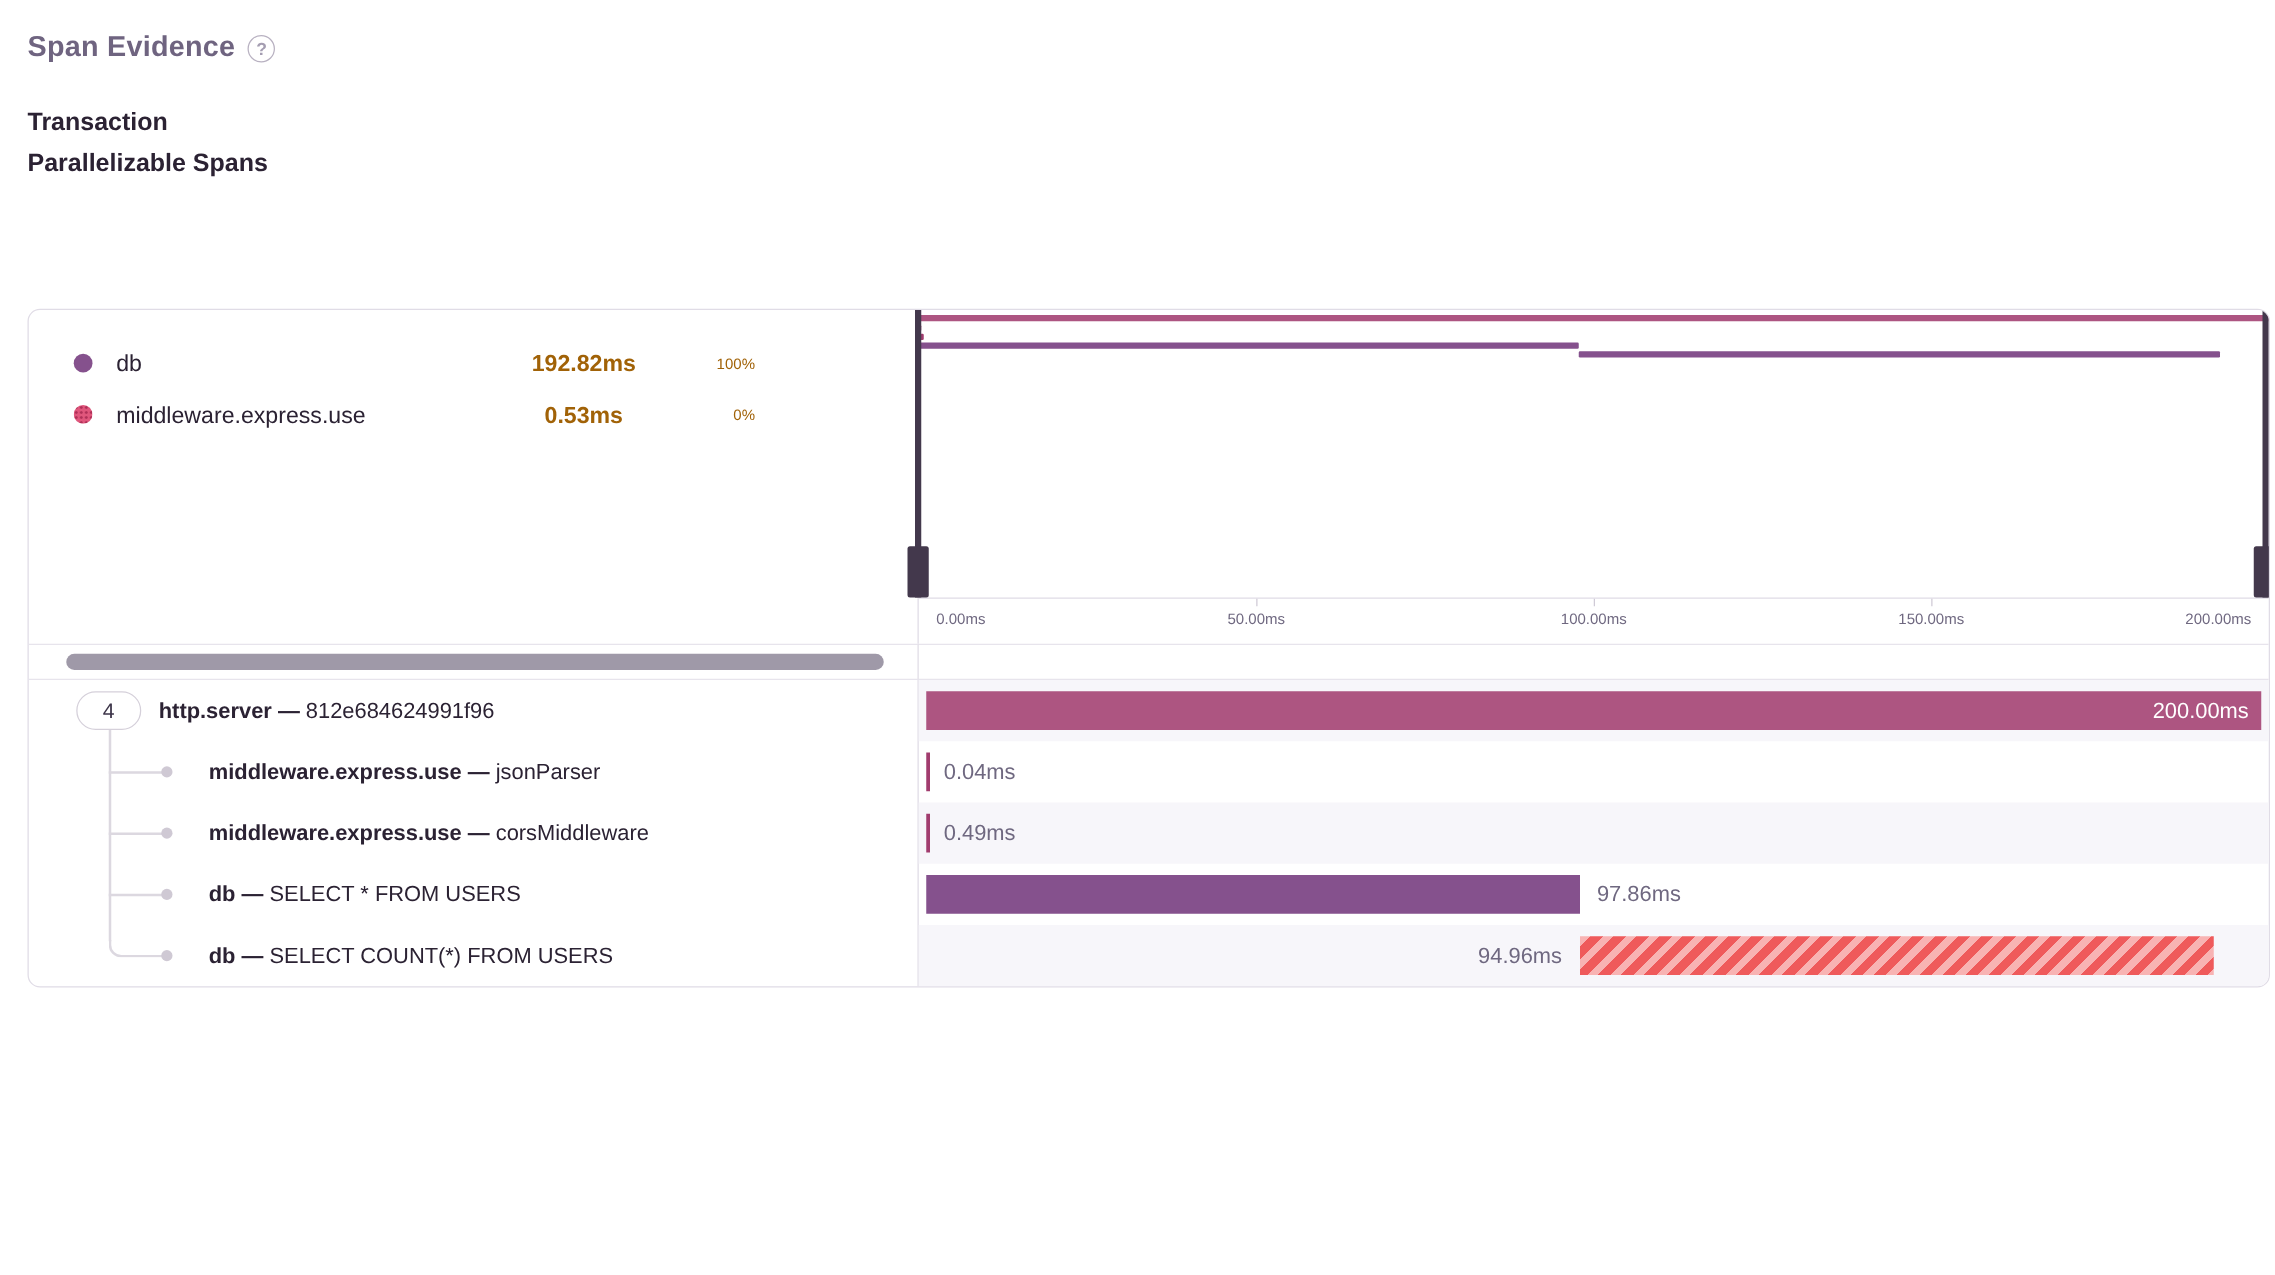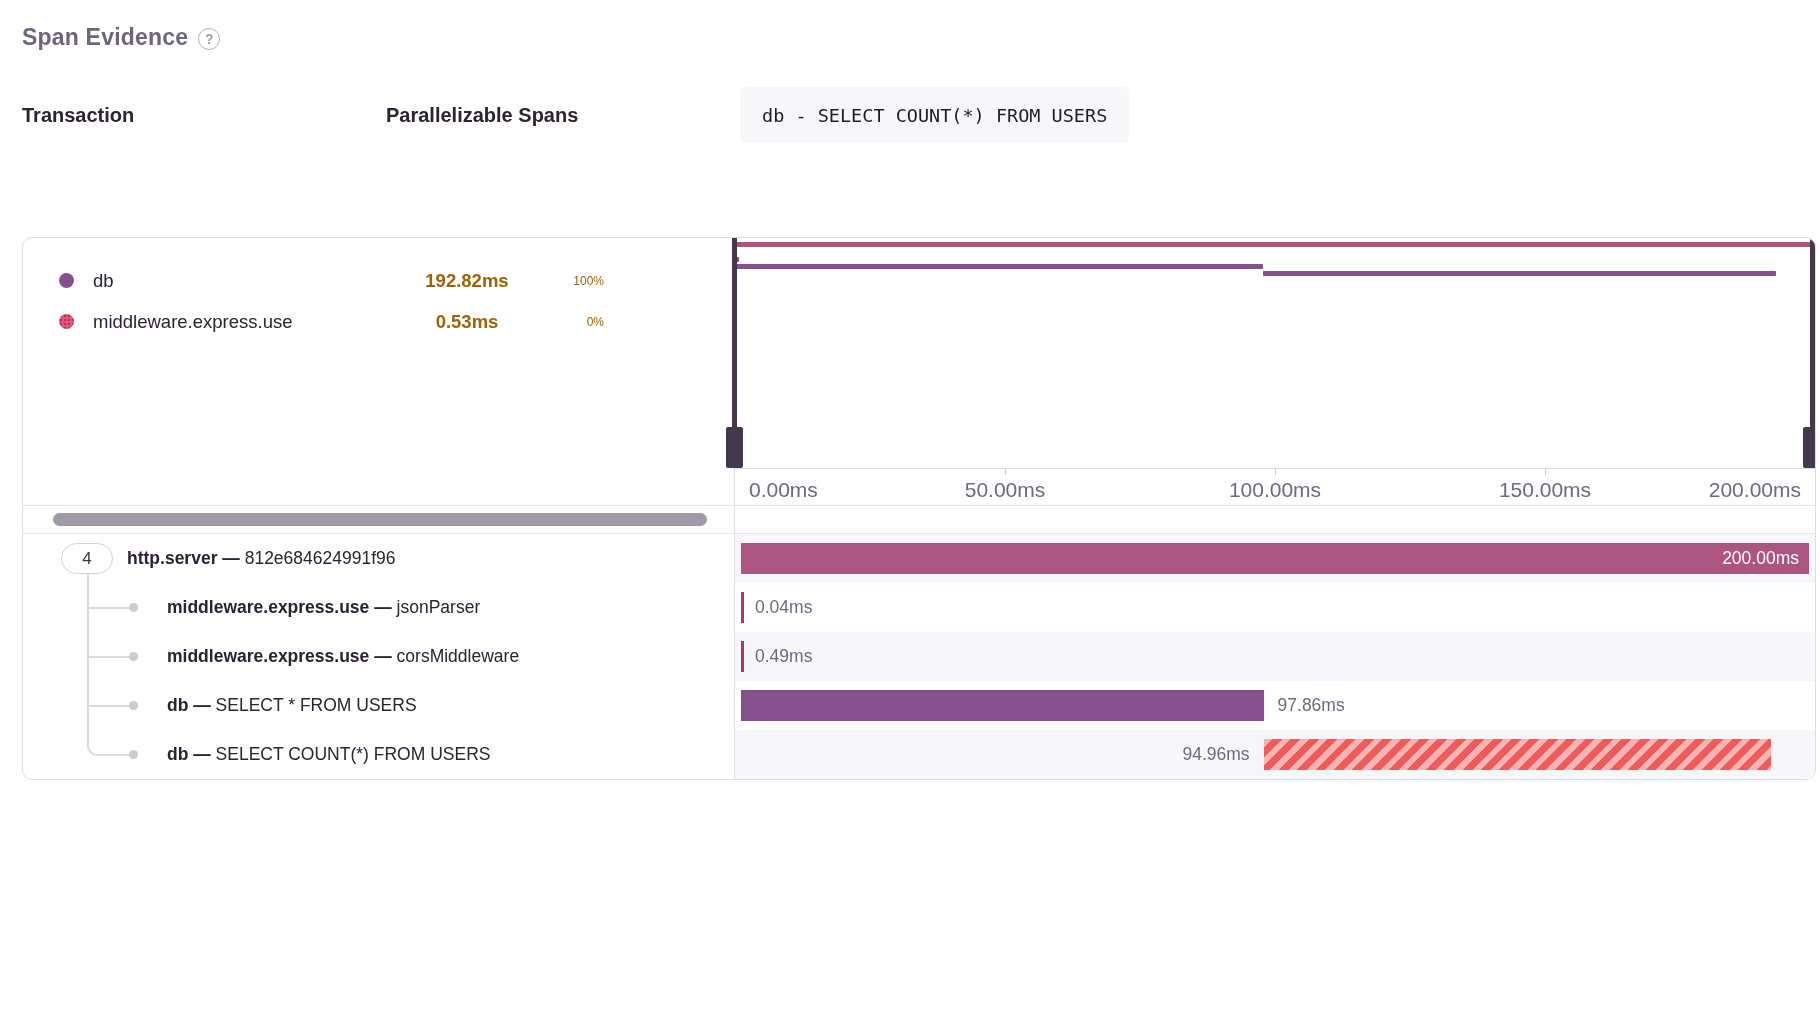--- a/index.html
+++ b/index.html
@@ -8,21 +8,21 @@
   .page { padding:24px 4px 0 22px; }
 
   
   .title-row { display:flex; align-items:center; gap:10px; margin-bottom:36px; }
   .title-row h2 { font-size:23px; font-weight:700; color:#6f6480; letter-spacing:.2px; }
   .help { width:22px; height:22px; border:1.5px solid #b8b1c1; border-radius:50%;
           color:#a49db1; font-size:14px; font-weight:700; display:flex;
           align-items:center; justify-content:center; margin-top:2px; cursor:pointer; }
 
   
-  .evidence { display:flex; flex-direction:row; gap:10px; }
+  .evidence { display:flex; flex-direction:column; gap:10px; }
   .ev-row { display:flex; align-items:center; }
   .ev-label { width:354px; font-size:20px; font-weight:700; color:#2b2233; flex:none; }
   .ev-value { flex:1; min-height:56px; background:#f7f6f9; border-radius:6px;
               display:flex; align-items:center; padding:0 22px;
               font-family:"DejaVu Sans Mono", monospace; font-size:18.5px; color:#221c29; }
 
   
   .panel { margin-top:94px; border:1px solid #e0dce6; border-radius:10px; overflow:hidden;
            display:grid; grid-template-columns:712px 1fr;
            grid-template-rows:230px 37px 29px 245px; background:#fff; }
@@ -36,21 +36,21 @@
   .legend-pct { width:78px; text-align:right; font-size:12px; font-weight:400; color:#a16207; }
 
   .minimap-cell { grid-column:2; grid-row:1; position:relative; background:#fff; }
   .mm-line { position:absolute; height:5px; border-radius:1px; }
   .mm-handle-line { position:absolute; top:0; bottom:0; width:5px; z-index:3; cursor:col-resize; }
   .mm-grip { position:absolute; bottom:0; width:17px; height:41px; z-index:4;
              border-radius:2px; cursor:col-resize; }
 
   .axis-cell { grid-column:2; grid-row:2; border-top:1px solid #e0dce6; position:relative; }
   .tick-mark { position:absolute; top:0; width:1px; height:6px; background:#cfcad6; }
-  .tick-label { position:absolute; top:9px; font-size:21px; color:#6f6880; white-space:nowrap;text-align:center; }
+  .tick-label { position:absolute; top:9px; font-size:12px; color:#6f6880; white-space:nowrap;text-align:center; }
 
   .scroll-left { grid-column:1; grid-row:3; border-top:1px solid #e7e4ec; border-bottom:1px solid #e7e4ec;
                  border-right:1px solid #e0dce6; position:relative; }
   .scroll-right { grid-column:2; grid-row:3; border-top:1px solid #e7e4ec; border-bottom:1px solid #e7e4ec; }
   .pill { position:absolute; left:30px; top:7px; width:654px; height:13px;
           border-radius:7px; cursor:grab; }
 
   .names-cell { grid-column:1; grid-row:4; border-right:1px solid #e0dce6; position:relative; }
   .name-row { height:49px; display:flex; align-items:center; font-size:17.5px; color:#2b2233;
               white-space:nowrap; cursor:pointer; position:relative; z-index:2; }
@@ -79,21 +79,20 @@
     <h2>Span Evidence</h2>
     <span class="help">?</span>
   </div>
 
   <div class="evidence" id="evidence">
       <div class="ev-row">
         <div class="ev-label">Transaction</div>
       </div>
       <div class="ev-row">
         <div class="ev-label">Parallelizable Spans</div>
-        <div class="ev-value">db - SELECT COUNT(*) FROM USERS</div>
       </div>
       <div class="ev-row">
       </div>
     </div>
 
   <div class="panel">
     <div class="legend-cell" id="legend">
         <div class="legend-row">
           <span class="legend-dot" style="background: rgb(133, 81, 141);"></span>
           <span class="legend-name">db</span>

